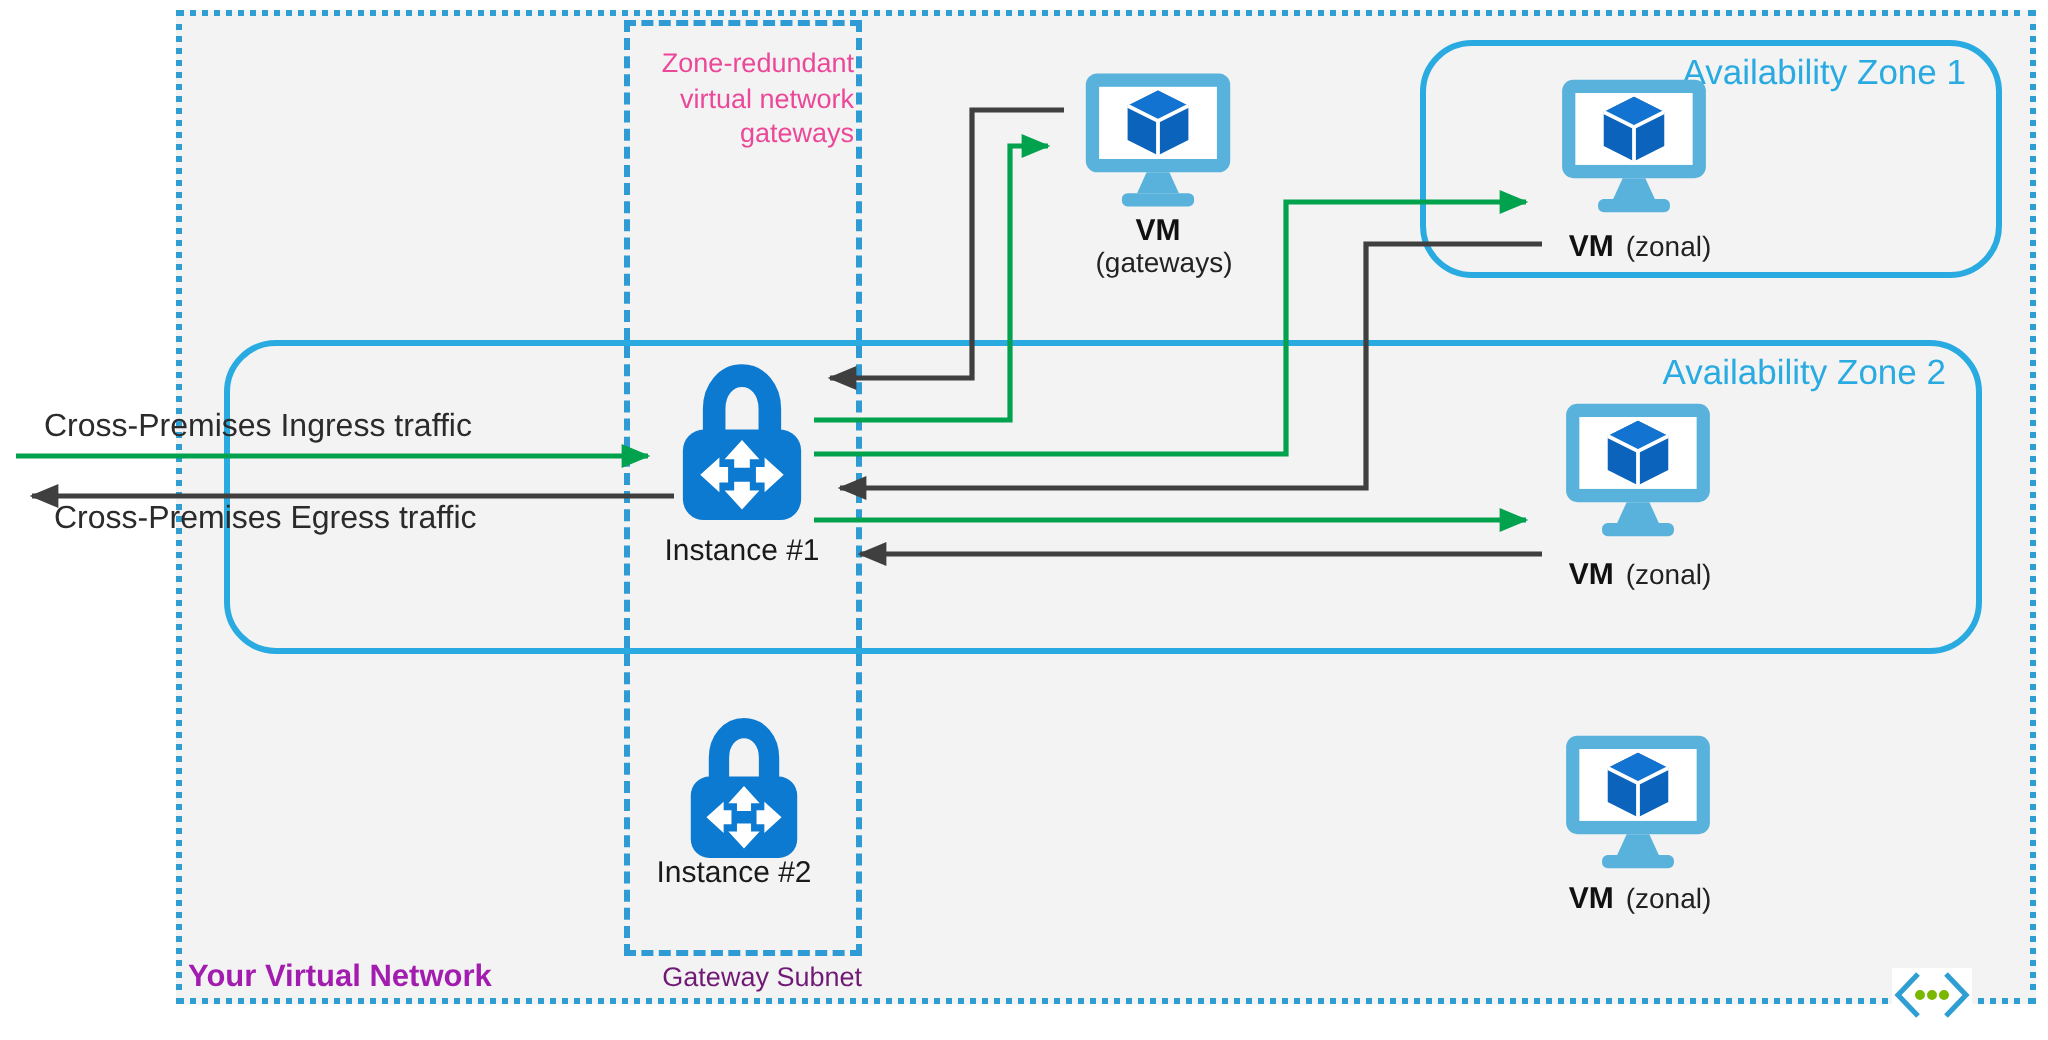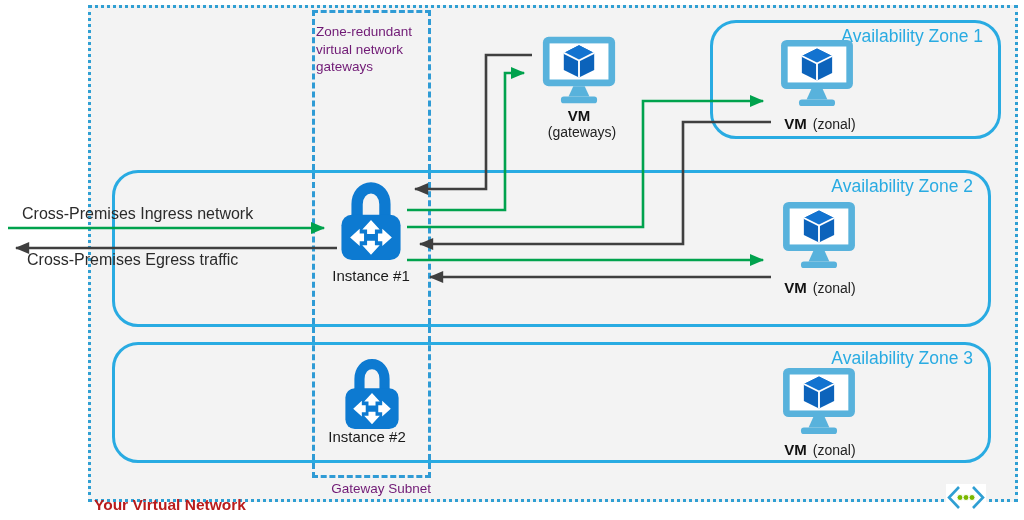--- a/index.html
+++ b/index.html
@@ -24,25 +24,25 @@
   .zone-label {
     position:absolute; top:3px; right:15px;
     color:#29abe2; font-size:17.5px; white-space:nowrap;
   }
   .subnet-box {
     left:312px; top:10px; width:119px; height:468px;
     border:3px dashed #2f9bd5;
   }
   .subnet-title {
     position:absolute; top:10px; left:1px; right:1px;
-    text-align:left; font-size:13.5px; line-height:1.3; color:#701a75;
+    text-align:right; font-size:13.5px; line-height:1.3; color:#ec4899;
   }
 
   
-  .vnet-label   { left:94px;  top:496px; font-size:15.5px; font-weight:bold; color:#b91c1c; }
+  .vnet-label   { left:94px;  top:480px; font-size:15.5px; font-weight:bold; color:#a21caf; }
   .subnet-label { left:312px; top:481px; width:119px; text-align:right; font-size:13.5px; color:#701a75; }
   .traffic-label{ font-size:16px; color:#2b2b2b; white-space:nowrap; }
   .ingress-t    { left:22px; top:205px; }
   .egress-t     { left:27px; top:251px; }
   .instance-label { width:100px; text-align:center; font-size:15px; color:#1a1a1a; }
   .vm-name      { font-weight:bold; font-size:15px; color:#111111; }
   .vm-qualifier { font-size:14px; color:#222222; }
   .vm-caption   { width:160px; text-align:center; white-space:nowrap; }
   .vm-caption .vm-qualifier { margin-left:6px; }
   .center-text  { text-align:center; }
@@ -80,32 +80,29 @@
   </svg>
 
   <div class="abs vnet-box"></div>
 
   <div class="abs zone-box zone-1">
     <div class="zone-label">Availability Zone 1</div>
   </div>
   <div class="abs zone-box zone-2">
     <div class="zone-label">Availability Zone 2</div>
   </div>
-  <div class="abs zone-box zone-3">
-    <div class="zone-label">Availability Zone 3</div>
-  </div>
 
   <div class="abs subnet-box">
     <div class="subnet-title">Zone-redundant virtual network gateways</div>
   </div>
   <div class="abs subnet-label">Gateway Subnet</div>
 
   <div class="abs vnet-label">Your Virtual Network</div>
 
-  <div class="abs traffic-label ingress-t">Cross-Premises Ingress network</div>
+  <div class="abs traffic-label ingress-t">Cross-Premises Ingress traffic</div>
   <div class="abs traffic-label egress-t">Cross-Premises Egress traffic</div>
 
   <svg class="arrows-overlay" width="1024" height="520">
     <defs>
       <marker id="ah-green" viewBox="0 0 12 10" refX="11" refY="5" markerWidth="15" markerHeight="12" orient="auto" markerUnits="userSpaceOnUse">
         <path d="M0,0 L12,5 L0,10 z" fill="#00a24d"></path>
       </marker>
       <marker id="ah-dark" viewBox="0 0 12 10" refX="11" refY="5" markerWidth="15" markerHeight="12" orient="auto" markerUnits="userSpaceOnUse">
         <path d="M0,0 L12,5 L0,10 z" fill="#3f3f3f"></path>
       </marker>

